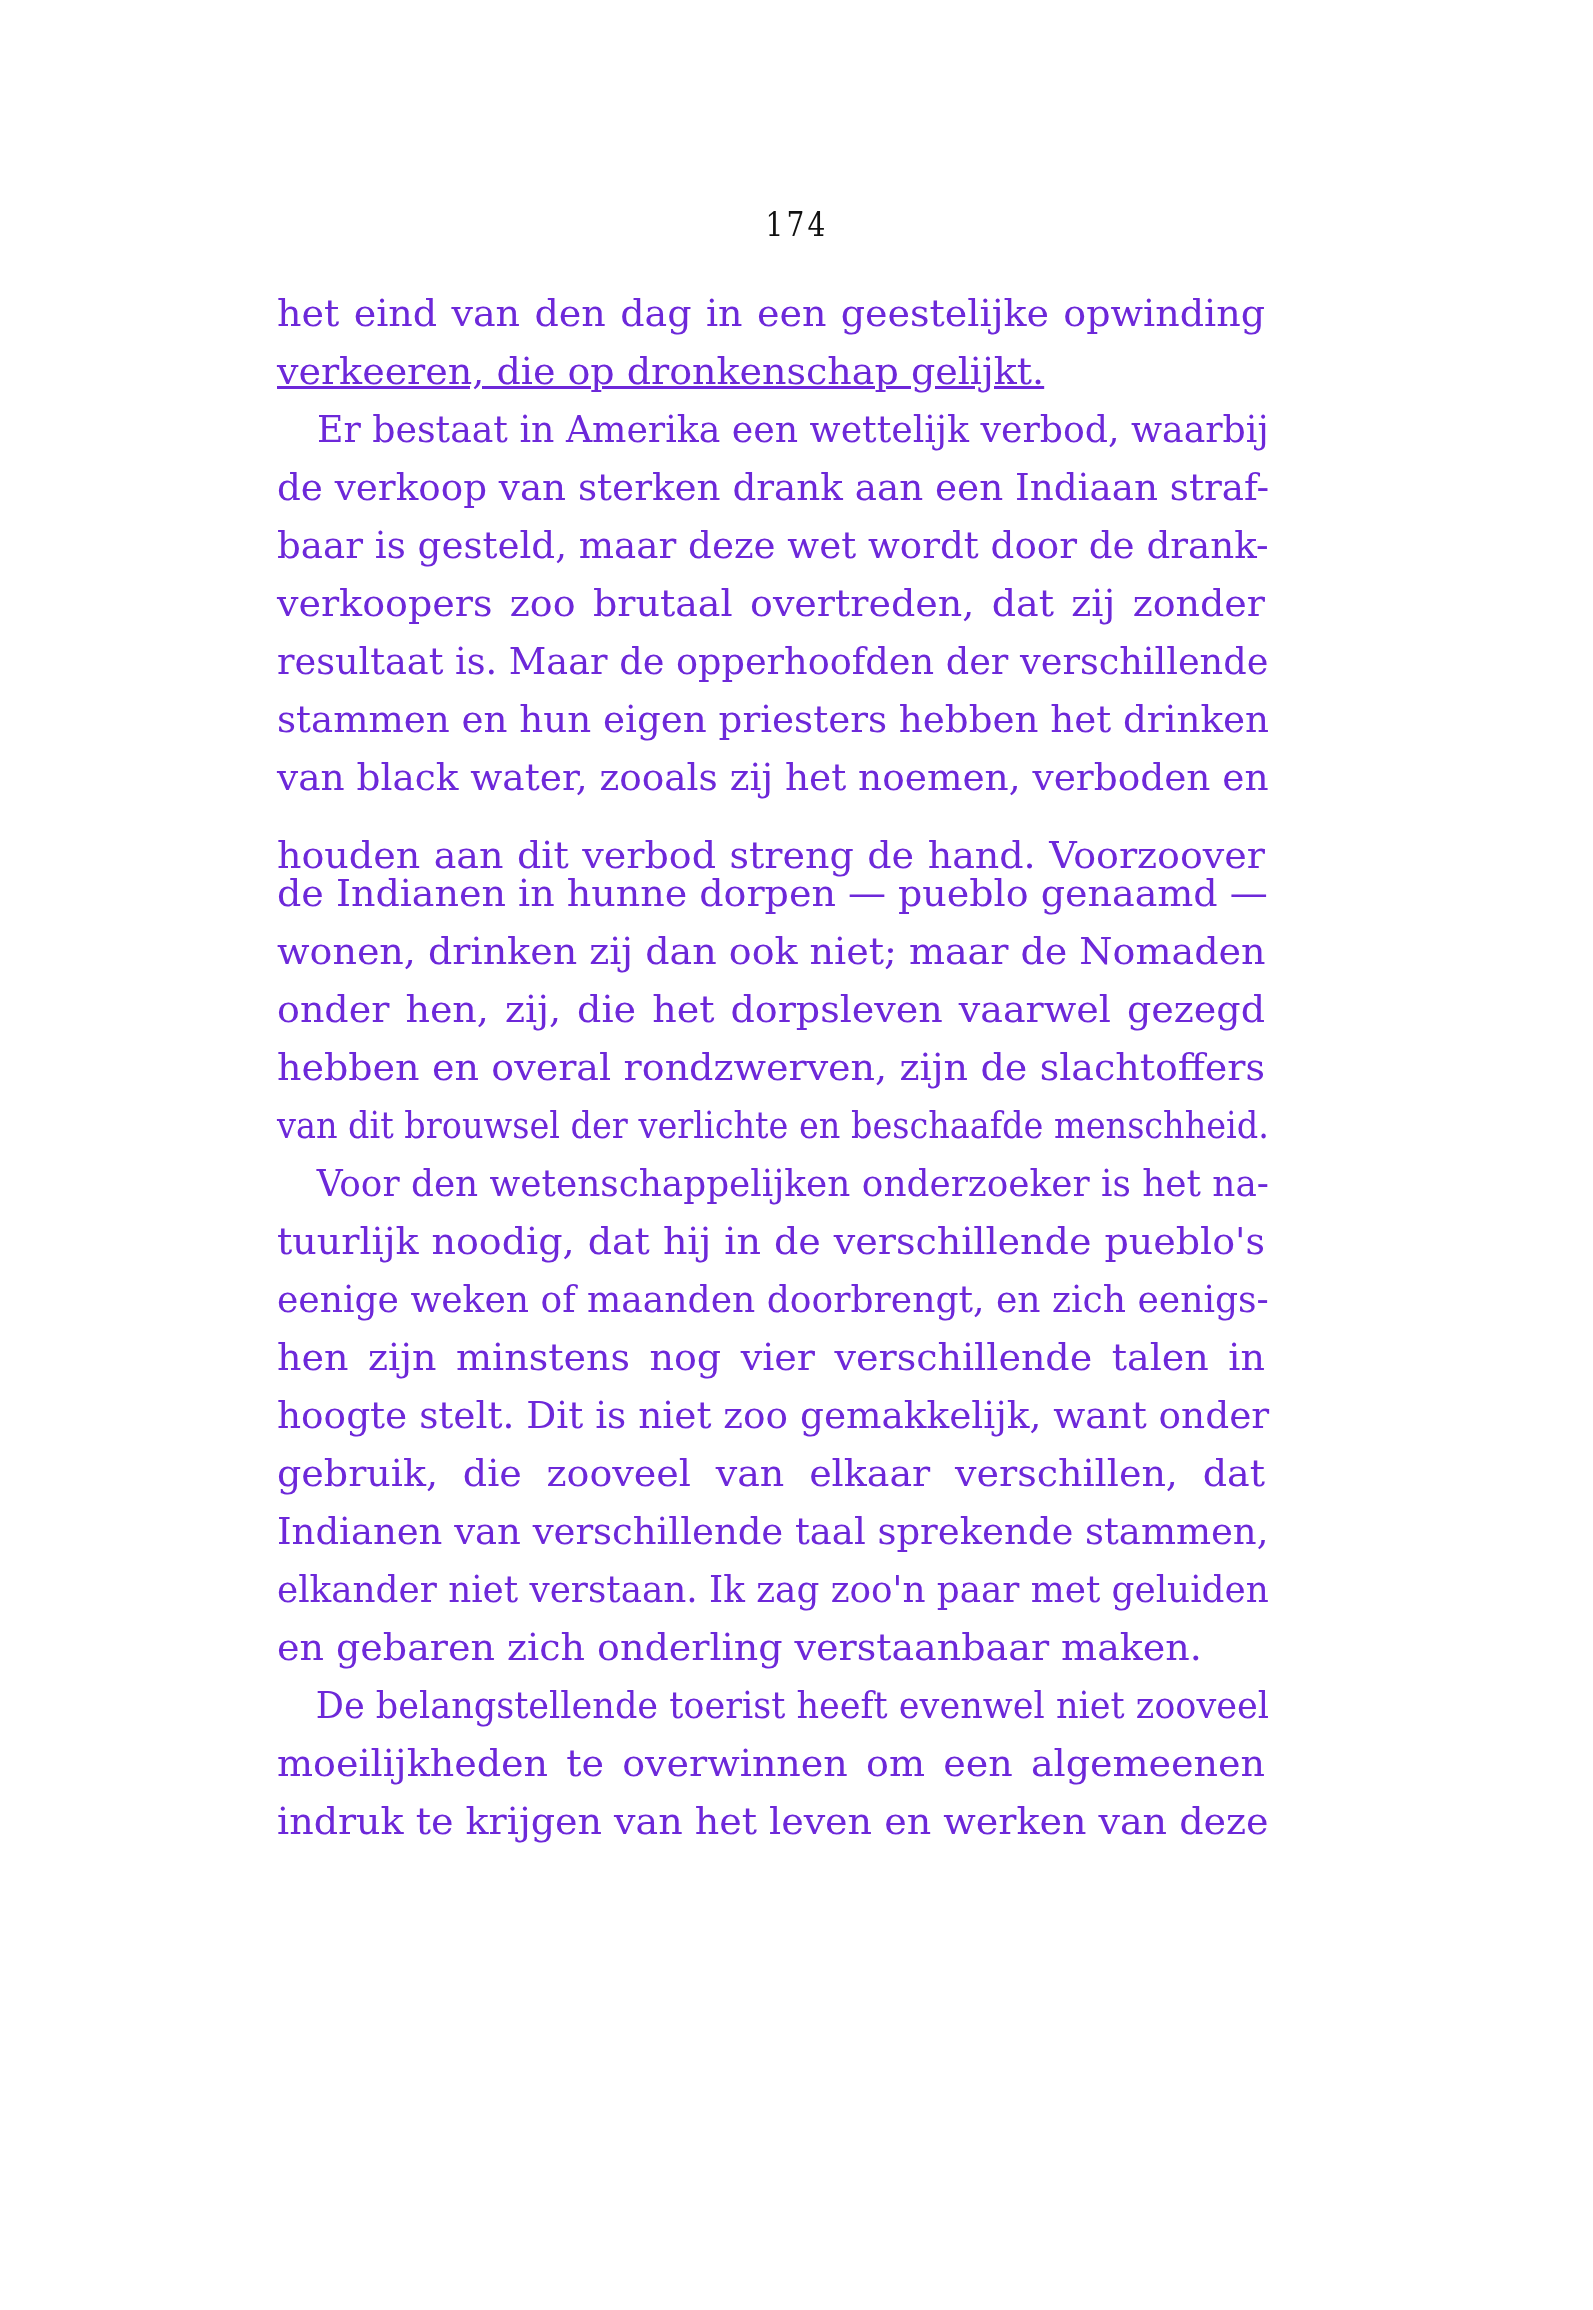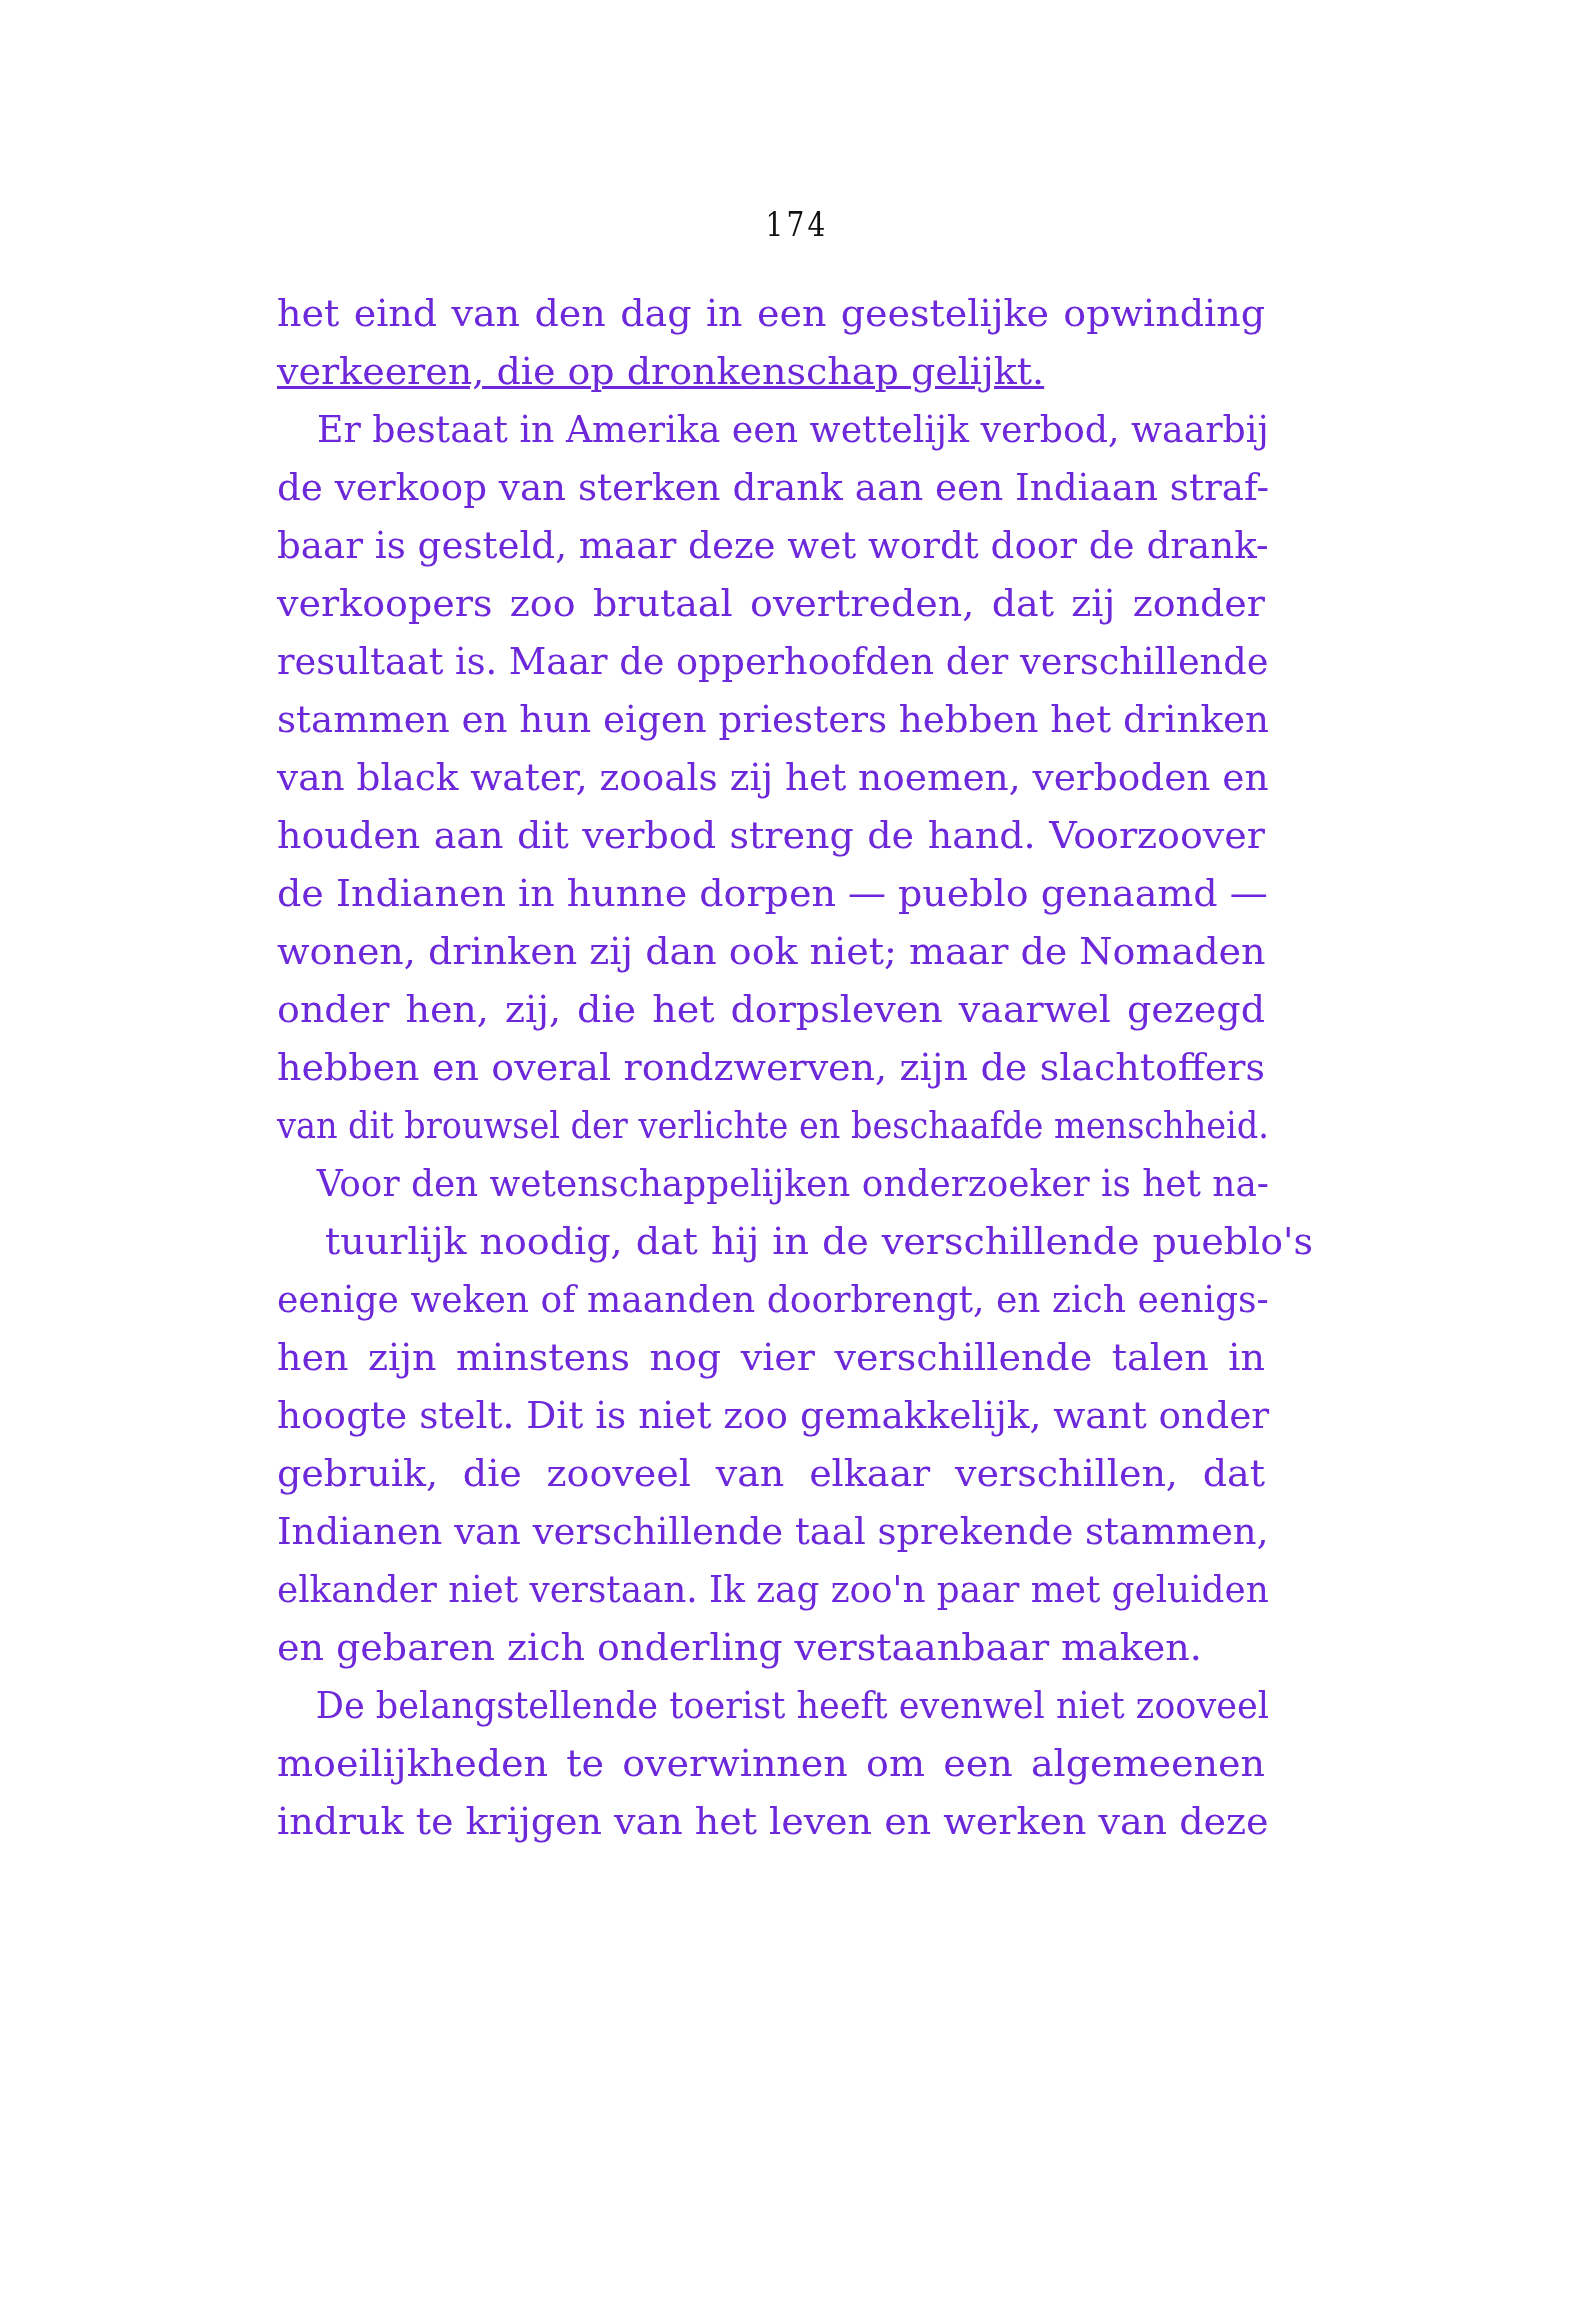--- a/index.html
+++ b/index.html
@@ -38,31 +38,31 @@
   </div>
 
   <div>
     <div class="line indent"><span class="inner" style="white-space: nowrap; display: inline-block; width: 1036px; transform: scaleX(0.953654); transform-origin: left center; text-align: left; text-align-last: left;">Er bestaat in Amerika een wettelijk verbod, waarbij</span></div>
     <div class="line"><span class="inner" style="white-space: nowrap; display: inline-block; width: 1007px; transform: scaleX(0.980752); transform-origin: left center; text-align: left; text-align-last: left;">de verkoop van sterken drank aan een Indiaan straf-</span></div>
     <div class="line"><span class="inner" style="white-space: nowrap; display: inline-block; width: 1009px; transform: scaleX(0.978957); transform-origin: left center; text-align: left; text-align-last: left;">baar is gesteld, maar deze wet wordt door de drank-</span></div>
     <div class="line"><span class="inner" style="display: inline-block;">verkoopers zoo brutaal overtreden, dat zij zonder</span></div>
     <div class="line"><span class="inner" style="white-space: nowrap; display: inline-block; width: 1024px; transform: scaleX(0.963964); transform-origin: left center; text-align: left; text-align-last: left;">resultaat is. Maar de opperhoofden der verschillende</span></div>
     <div class="line"><span class="inner" style="white-space: nowrap; display: inline-block; width: 1009px; transform: scaleX(0.978957); transform-origin: left center; text-align: left; text-align-last: left;">stammen en hun eigen priesters hebben het drinken</span></div>
     <div class="line"><span class="inner" style="white-space: nowrap; display: inline-block; width: 1002px; transform: scaleX(0.985267); transform-origin: left center; text-align: left; text-align-last: left;">van black water, zooals zij het noemen, verboden en</span></div>
-    <div class="line"><span class="inner" style="display: inline-block;">houden aan dit verbod streng de hand. Voorzoover</span></div>
+    <div class="line"><span class="inner" style="display: inline-block; margin-top: 20px;">houden aan dit verbod streng de hand. Voorzoover</span></div>
     <div class="line"><span class="inner" style="display: inline-block;">de Indianen in hunne dorpen — pueblo genaamd —</span></div>
     <div class="line"><span class="inner" style="display: inline-block;">wonen, drinken zij dan ook niet; maar de Nomaden</span></div>
     <div class="line"><span class="inner" style="display: inline-block;">onder hen, zij, die het dorpsleven vaarwel gezegd</span></div>
     <div class="line"><span class="inner" style="display: inline-block;">hebben en overal rondzwerven, zijn de slachtoffers</span></div>
     <div class="line"><span class="inner" style="white-space: nowrap; display: inline-block; width: 1120px; transform: scaleX(0.881384); transform-origin: left center; text-align: left; text-align-last: left;">van dit brouwsel der verlichte en beschaafde menschheid.</span></div>
   </div>
 
   <div>
     <div class="line indent"><span class="inner" style="white-space: nowrap; display: inline-block; width: 1047px; transform: scaleX(0.943563); transform-origin: left center; text-align: left; text-align-last: left;">Voor den wetenschappelijken onderzoeker is het na-</span></div>
-    <div class="line"><span class="inner" style="display: inline-block; margin-left: 48px;">tuurlijk noodig, dat hij in de verschillende pueblo's</span></div>
+    <div class="line"><span class="inner" style="display: inline-block;">tuurlijk noodig, dat hij in de verschillende pueblo's</span></div>
     <div class="line"><span class="inner" style="white-space: nowrap; display: inline-block; width: 1040px; transform: scaleX(0.949423); transform-origin: left center; text-align: left; text-align-last: left;">eenige weken of maanden doorbrengt, en zich eenigs-</span></div>
     <div class="line"><span class="inner" style="display: inline-block;">hen zijn minstens nog vier verschillende talen in</span></div>
     <div class="line"><span class="inner" style="white-space: nowrap; display: inline-block; width: 1003px; transform: scaleX(0.984361); transform-origin: left center; text-align: left; text-align-last: left;">hoogte stelt. Dit is niet zoo gemakkelijk, want onder</span></div>
     <div class="line"><span class="inner" style="display: inline-block;">gebruik, die zooveel van elkaar verschillen, dat</span></div>
     <div class="line"><span class="inner" style="white-space: nowrap; display: inline-block; width: 1015px; transform: scaleX(0.972727); transform-origin: left center; text-align: left; text-align-last: left;">Indianen van verschillende taal sprekende stammen,</span></div>
     <div class="line"><span class="inner" style="white-space: nowrap; display: inline-block; width: 1049px; transform: scaleX(0.941073); transform-origin: left center; text-align: left; text-align-last: left;">elkander niet verstaan. Ik zag zoo'n paar met geluiden</span></div>
     <div class="line last"><span class="inner" style="display: inline-block;">en gebaren zich onderling verstaanbaar maken.</span></div>
   </div>
 
   <div>

